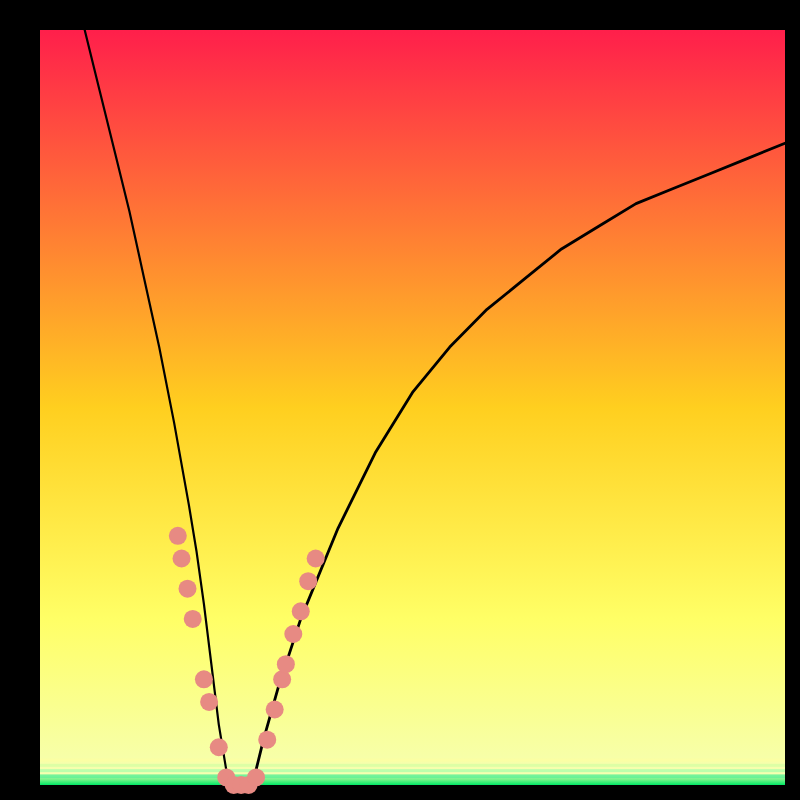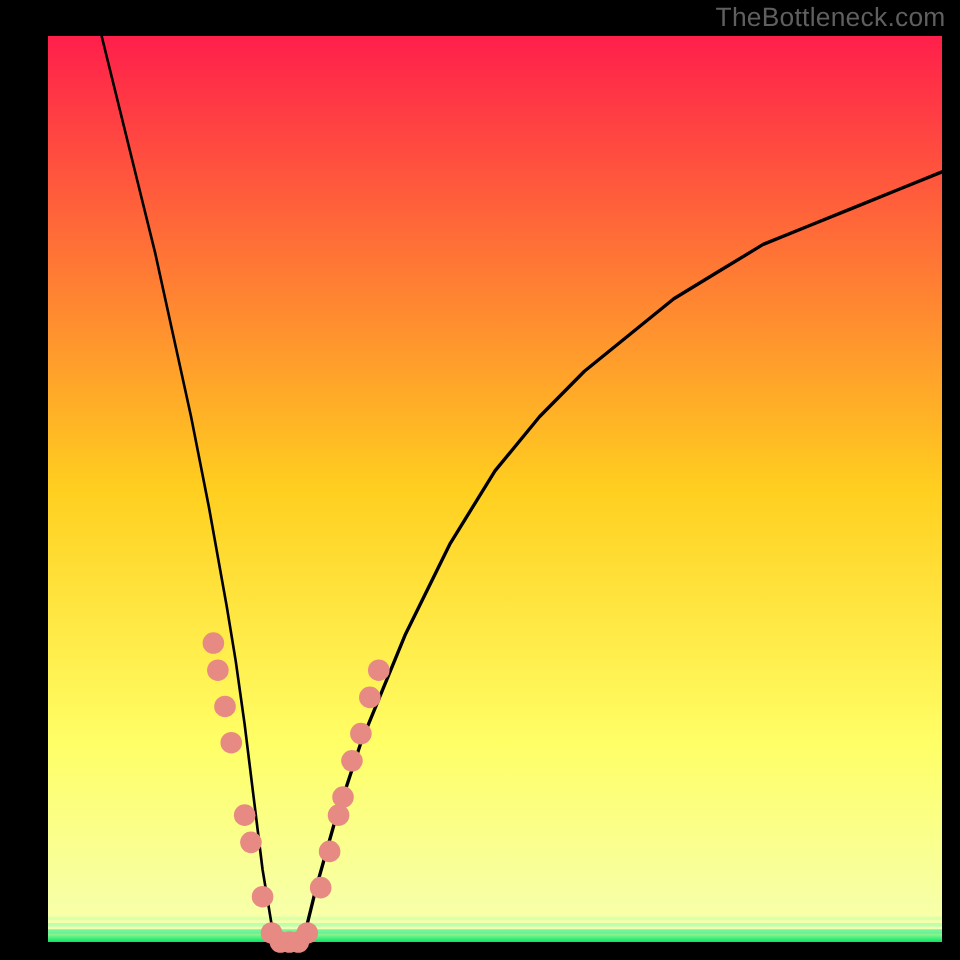--- a/index.html
+++ b/index.html
@@ -28,21 +28,20 @@
   svg {
     position: absolute;
     top: 0;
     left: 0;
   }
 </style>
 </head>
 <body>
 
 <div class="stage">
-  <div class="watermark">TheBottleneck.com</div>
   <svg id="chart-svg" width="800" height="800" viewBox="0 0 800 800">
       <rect x="0" y="0" width="800" height="800" fill="#000"></rect>
       <defs>
         <linearGradient id="bg-grad" x1="0" y1="0" x2="0" y2="1">
           <stop offset="0%" stop-color="#ff1f4b"></stop>
           <stop offset="50%" stop-color="#ffcf1f"></stop>
           <stop offset="78%" stop-color="#ffff66"></stop>
           <stop offset="98.5%" stop-color="#f6ffb0"></stop>
           <stop offset="100%" stop-color="#00e865"></stop>
         </linearGradient>

